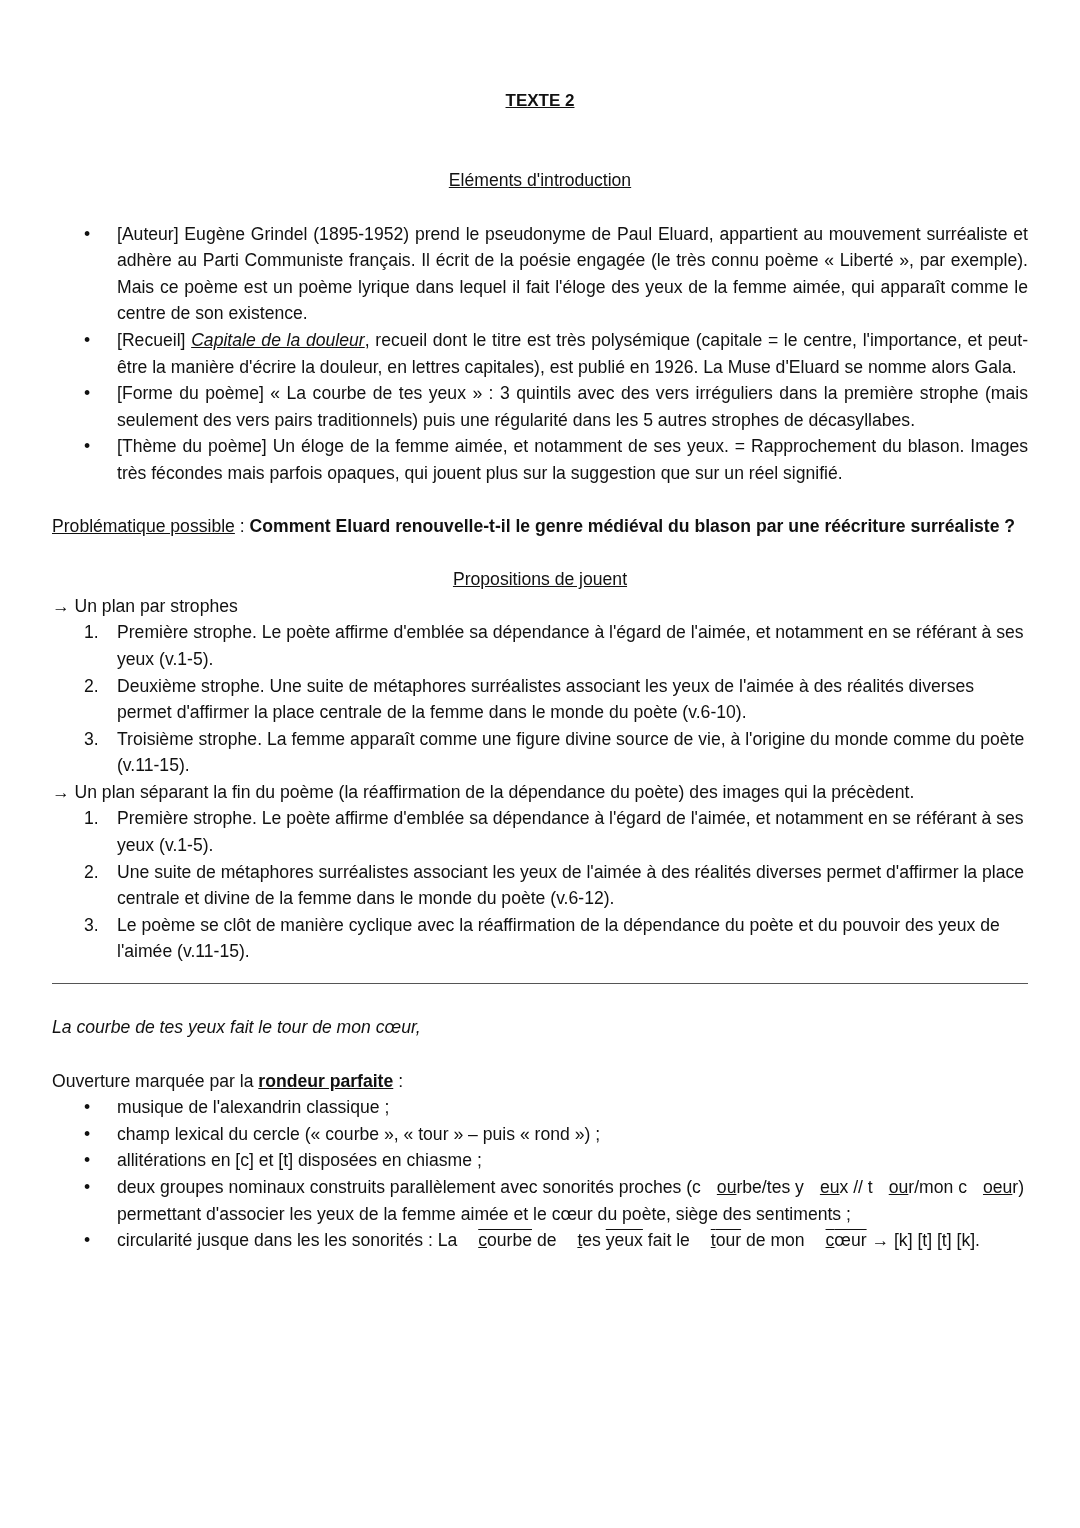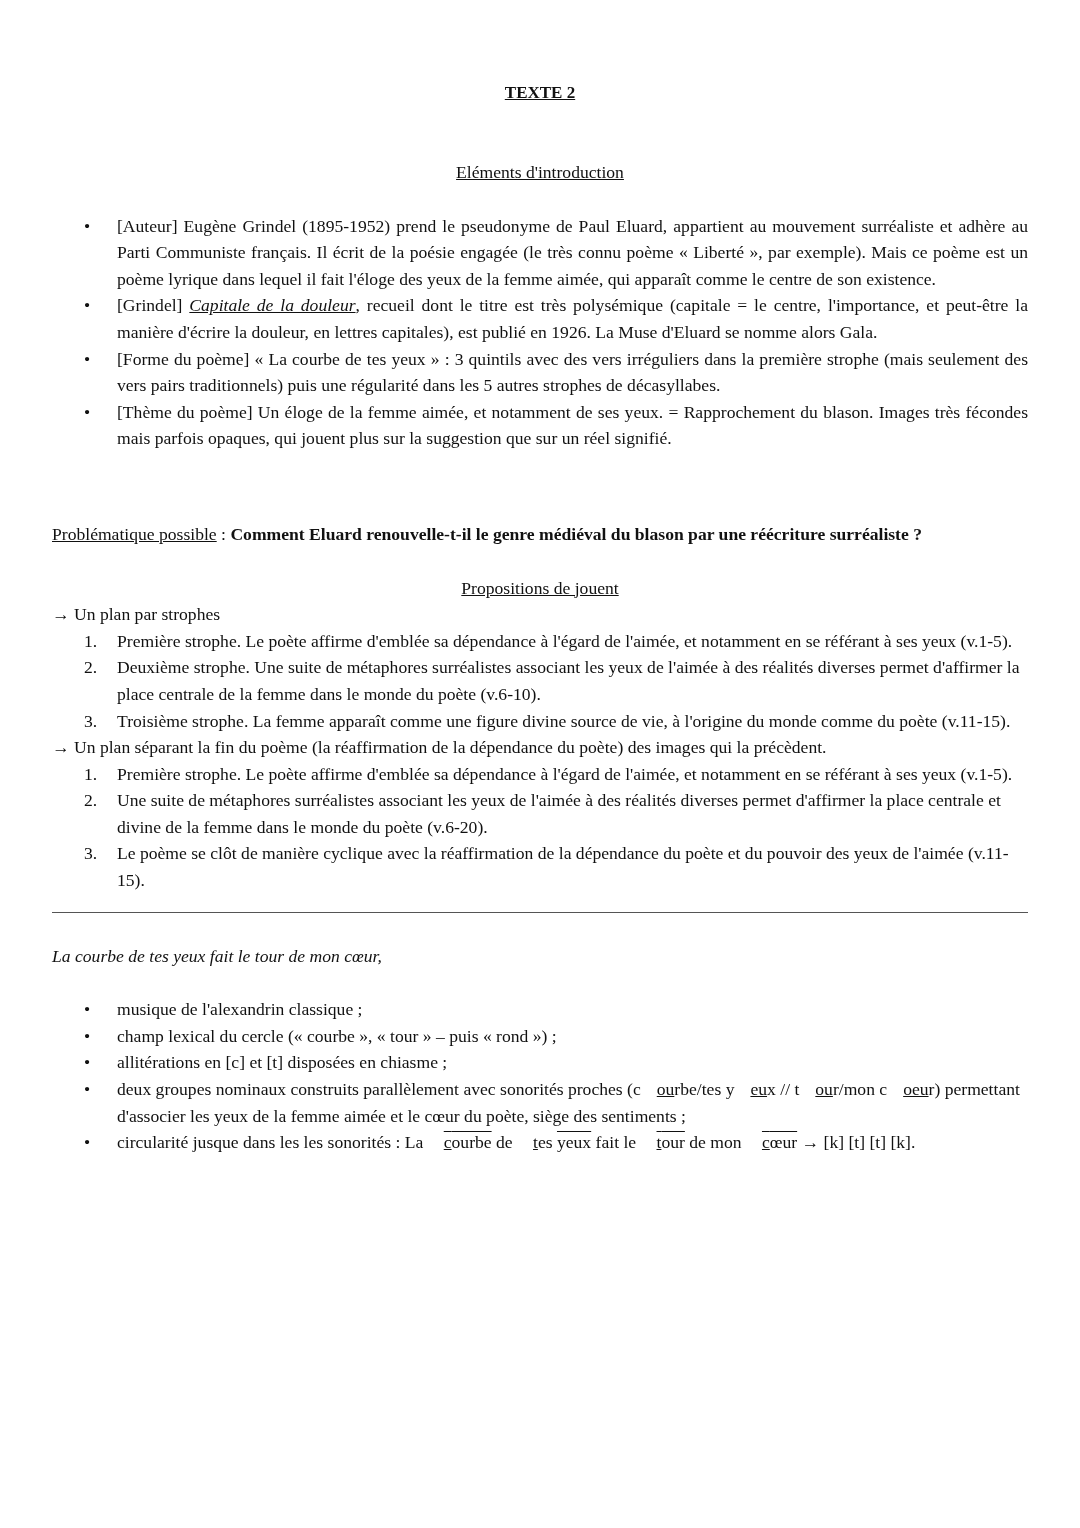--- a/index.html
+++ b/index.html
@@ -6,25 +6,25 @@
     body {
       width: 1080px;
       height: 1528px;
       position: relative;
       overflow: hidden;
       color: #111111;
       font-family: "Liberation Sans", sans-serif;
       font-size: 17.6px;
       line-height: 26.6px;
     }
-    .page { position: absolute; left: 52px; top: 80px; width: 976px; font-family: Liberation Serif, serif; }
+    .page { position: absolute; left: 52px; top: 88px; width: 976px; }
     .title-block { text-align: center; font-weight: bold; font-size: 17px; line-height: 26px; }
     .title-block div { text-decoration: underline; }
     .section-heading { text-decoration: underline; text-align: center; }
-    .just { text-align: justify; margin-top: 43px; }
+    .just { text-align: justify; }
     ul.bullets { list-style: none; margin: 0; padding: 0; }
     ul.bullets li { position: relative; padding-left: 65px; text-align: justify; }
     ul.bullets li .bullet {
       position: absolute; left: 30px; top: 0; width: 10px; text-align: center;
     }
     ol.numbered { list-style: none; margin: 0; padding: 0; }
     ol.numbered li { position: relative; padding-left: 65px; }
     ol.numbered li .num { position: absolute; left: 32px; top: 0; }
     .arrow-line { }
     .italic-title { font-style: italic; text-decoration: underline; }
@@ -50,21 +50,21 @@
 
   <div style="height:27px"></div>
 
   <ul class="bullets">
     <li>
       <span class="bullet">•</span>
       <span>[Auteur] Eugène Grindel (1895-1952) prend le pseudonyme de Paul Eluard, appartient au mouvement surréaliste et adhère au Parti Communiste français. Il écrit de la poésie engagée (le très connu poème « Liberté », par exemple). Mais ce poème est un poème lyrique dans lequel il fait l'éloge des yeux de la femme aimée, qui apparaît comme le centre de son existence.</span>
     </li>
     <li>
       <span class="bullet">•</span>
-      <span>[Grindel] </span><span class="italic-title">Capitale de la douleur</span><span>, recueil dont le titre est très polysémique (capitale = le centre, l'importance, et peut-être la manière d'écrire la douleur, en lettres capitales), est publié en 1926. La Muse d'Eluard se nomme alors Gala.</span>
+      <span>[Recueil] </span><span class="italic-title">Capitale de la douleur</span><span>, recueil dont le titre est très polysémique (capitale = le centre, l'importance, et peut-être la manière d'écrire la douleur, en lettres capitales), est publié en 1926. La Muse d'Eluard se nomme alors Gala.</span>
     </li>
     <li>
       <span class="bullet">•</span>
       <span>[Forme du poème] « La courbe de tes yeux » : 3 quintils avec des vers irréguliers dans la première strophe (mais seulement des vers pairs traditionnels) puis une régularité dans les 5 autres strophes de décasyllabes.</span>
     </li>
     <li>
       <span class="bullet">•</span>
       <span>[Thème du poème] Un éloge de la femme aimée, et notamment de ses yeux. = Rapprochement du blason. Images très fécondes mais parfois opaques, qui jouent plus sur la suggestion que sur un réel signifié.</span>
     </li>
   </ul>
@@ -80,32 +80,35 @@
   <div class="section-heading">Propositions de jouent</div>
   <div class="arrow-line">→ Un plan par strophes</div>
   <ol class="numbered">
     <li><span class="num">1.</span><span>Première strophe. Le poète affirme d'emblée sa dépendance à l'égard de l'aimée, et notamment en se référant à ses yeux (v.1-5).</span></li>
     <li><span class="num">2.</span><span>Deuxième  strophe. Une suite de métaphores surréalistes associant les yeux de l'aimée à des réalités diverses permet d'affirmer la place centrale de la femme dans le monde du poète (v.6-10).</span></li>
     <li><span class="num">3.</span><span>Troisième  strophe. La femme apparaît comme une figure divine source de vie, à l'origine du monde comme du poète (v.11-15).</span></li>
   </ol>
   <div class="arrow-line">→ Un plan séparant la fin du poème (la réaffirmation de la dépendance du poète) des images qui la précèdent.</div>
   <ol class="numbered">
     <li><span class="num">1.</span><span>Première strophe. Le poète affirme d'emblée sa dépendance à l'égard de l'aimée, et notamment en se référant à ses yeux (v.1-5).</span></li>
-    <li><span class="num">2.</span><span>Une suite de métaphores surréalistes associant les yeux de l'aimée à des réalités diverses permet d'affirmer la place centrale et divine de la femme dans le monde du poète (v.6-20).</span></li>
+    <li><span class="num">2.</span><span>Une suite de métaphores surréalistes associant les yeux de l'aimée à des réalités diverses permet d'affirmer la place centrale et divine de la femme dans le monde du poète (v.6-12).</span></li>
     <li><span class="num">3.</span><span>Le poème se clôt de manière cyclique avec la réaffirmation de la dépendance du poète et du pouvoir des yeux de l'aimée (v.11-15).</span></li>
   </ol>
 
   <div style="height:18px"></div>
   <hr class="hr">
   <div style="height:30px"></div>
 
   <div class="verse">La courbe de tes yeux fait le tour de mon cœur,</div>
 
   <div style="height:27px"></div>
 
+  <div>
+    <span>Ouverture marquée par la </span><span class="bold-ul">rondeur parfaite</span><span> :</span>
+  </div>
 
   <ul class="bullets">
     <li>
       <span class="bullet">•</span>
       <span>musique de l'alexandrin classique ;</span>
     </li>
     <li>
       <span class="bullet">•</span>
       <span>champ lexical du cercle (« courbe », « tour » – puis « rond ») ;</span>
     </li>

